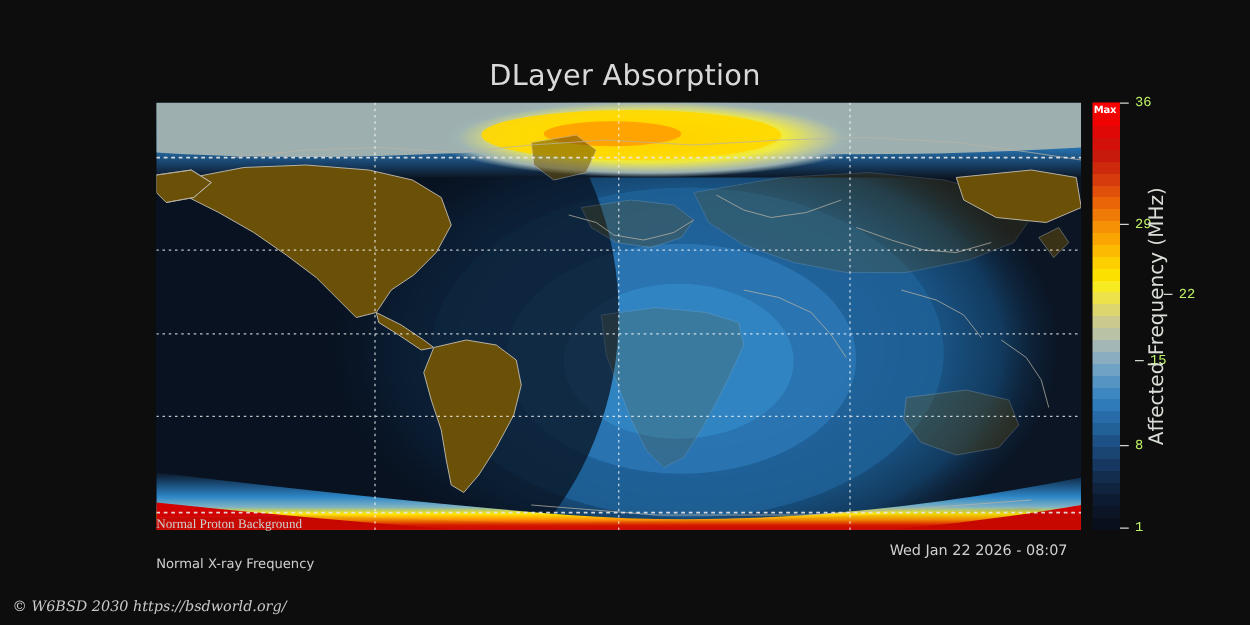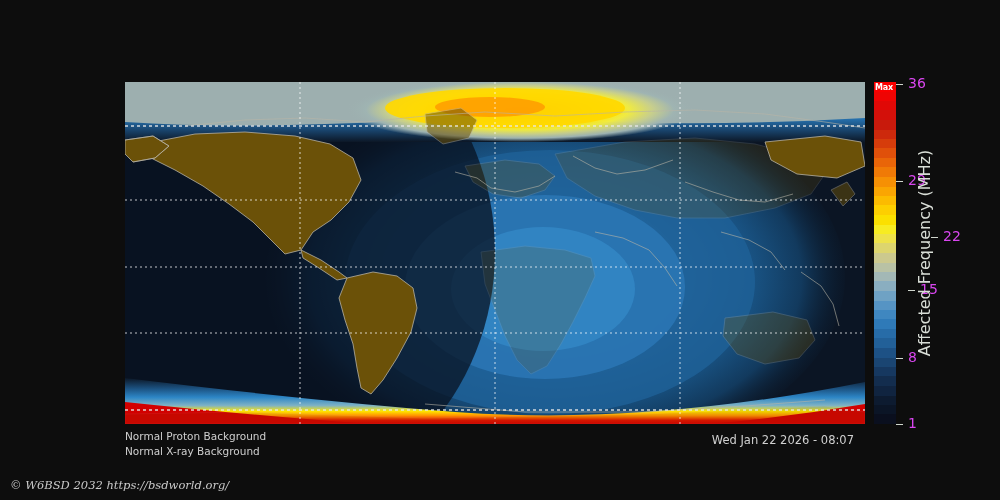--- a/index.html
+++ b/index.html
@@ -77,23 +77,24 @@
     left: 896px;
     top: 82px;
     width: 50px;
     height: 342px;
   }
   .tick {
     position: absolute;
     left: 0;
     height: 12px;
     line-height: 12px;
-    font-size: 14px;
-    color: #d946ef;
+    font-size: 11px;
+    color: #bef264;
     white-space: nowrap;
+    font-family: Liberation Mono, monospace;
   }
   .tick .dash {
     display: inline-block;
     width: 7px;
     height: 1px;
     background: #cfd6cd;
     vertical-align: middle;
     margin-right: 5px;
   }
   .cbar-label {
@@ -110,21 +111,21 @@
     line-height: 26px;
   }
 
   
   .note {
     position: absolute;
     left: 125px;
     font-size: 10.5px;
     color: #cfcfcf;
   }
-  .note-1 { top: 430px; }
+  .note-1 { top: 414px; font-family: Liberation Serif, serif; }
   .note-2 { top: 445px; }
 
   .timestamp {
     position: absolute;
     right: 146px;
     top: 433px;
     font-size: 11.5px;
     color: #d0d0d0;
   }
 
@@ -136,20 +137,21 @@
     font-style: italic;
     color: #c9c9c9;
     font-family: "DejaVu Serif", serif;
   }
 </style>
 </head>
 <body>
 
 <div id="page">
 
+  <div class="title">DLayer Absorption</div>
 
   <div class="map-frame">
     <svg class="map-svg" width="740" height="342" viewBox="0 0 740 342">
       <defs>
 
         <radialGradient id="auroraN" cx="50%" cy="50%" r="50%">
           <stop offset="0%" stop-color="#ff7a00"></stop>
           <stop offset="22%" stop-color="#ffb400"></stop>
           <stop offset="45%" stop-color="#ffe400"></stop>
           <stop offset="62%" stop-color="#f2ec3e"></stop>
@@ -286,17 +288,17 @@
       <div class="tick" style="top: -5px;"><span class="dash"></span><span>36</span></div>
       <div class="tick" style="top: 52px; margin-top: 40px;"><span class="dash"></span><span>29</span></div>
       <div class="tick" style="top: 148px; padding-left: 35px;"><span class="dash"></span><span>22</span></div>
       <div class="tick" style="top: 201px; margin-left: 12px;"><span class="dash"></span><span>15</span></div>
       <div class="tick" style="top: 269px;"><span class="dash"></span><span>8</span></div>
       <div class="tick" style="top: 335px;"><span class="dash"></span><span>1</span></div>
     </div>
   <div class="cbar-label">Affected Frequency (MHz)</div>
 
   <div class="note note-1">Normal Proton Background</div>
-  <div class="note note-2">Normal X-ray Background</div>
+  <div class="note note-2">Normal X-ray Frequency</div>
   <div class="timestamp">Wed Jan 22 2026 - 08:07</div>
-  <div class="copyright">© W6BSD 2032 https://bsdworld.org/</div>
+  <div class="copyright">© W6BSD 2030 https://bsdworld.org/</div>
 
 </div>
 
 </body></html>

